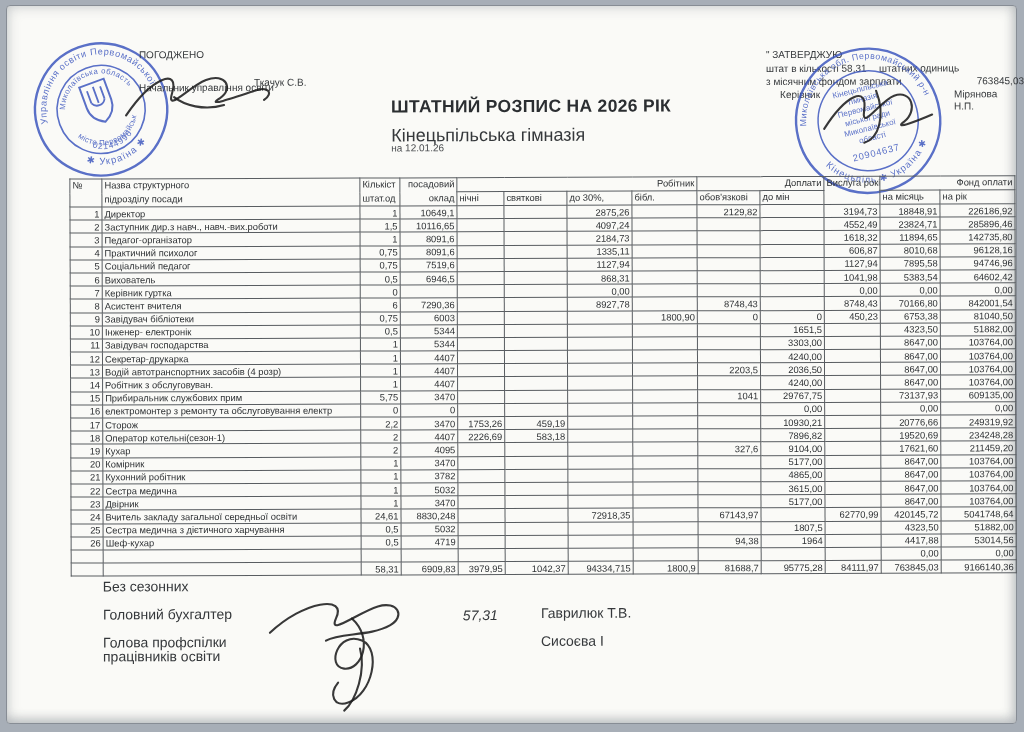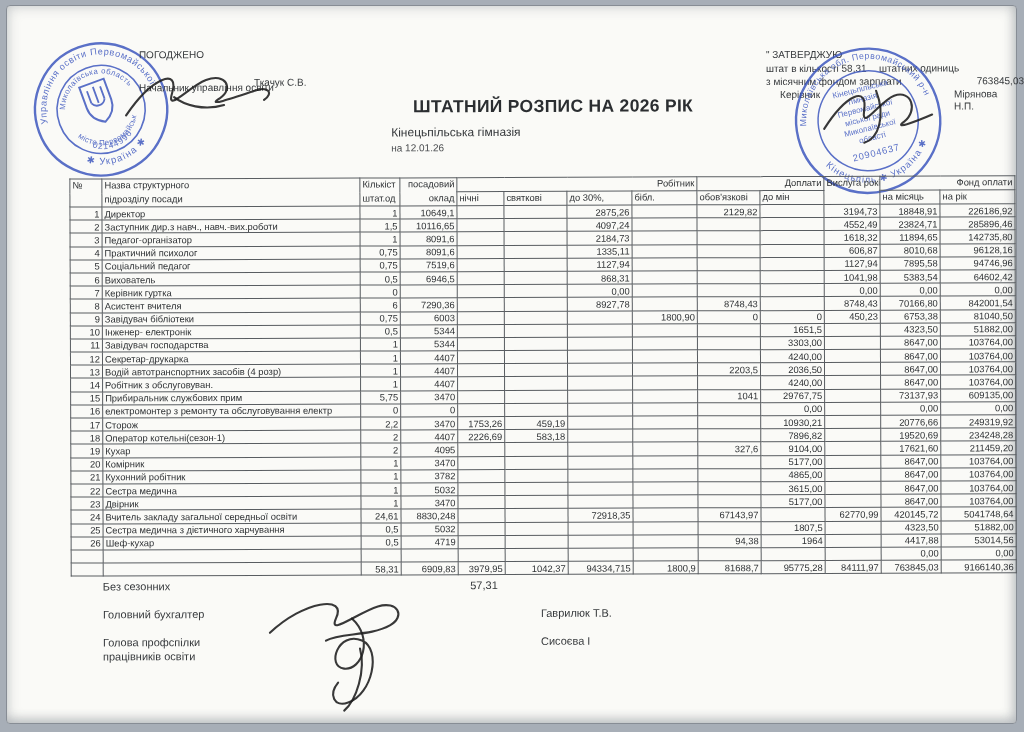--- a/index.html
+++ b/index.html
@@ -3,23 +3,23 @@
 <meta charset="utf-8">
 <style>
   html,body{margin:0;padding:0;}
   body{width:1024px;height:732px;background:#a7aeb7;font-family:"Liberation Sans",sans-serif;position:relative;overflow:hidden;}
   .page{position:absolute;left:6px;top:5px;right:7px;bottom:8px;background:#fafaf7;border:1px solid #878d95;border-radius:4px;
         box-shadow:inset 0 0 14px rgba(70,80,95,.28), inset -3px -5px 10px rgba(60,70,85,.18);}
   .tilt{position:absolute;inset:0;transform:rotate(-0.2deg);transform-origin:50% 50%;}
   .abs{position:absolute;}
   .ink{color:#35383b;}
   .t10{font-size:10px;line-height:12px;padding-left:30px;}
-  .t10h{font-size:11px;line-height:12px;}
+  .t10h{font-size:14px;line-height:12px;}
   .title{font-size:17.5px;font-weight:bold;color:#2b2e31;letter-spacing:.3px;}
-  .subtitle{font-size:12px;color:#35383b;}
+  .subtitle{font-size:18px;color:#35383b;}
   .datesm{font-size:10px;color:#4a4d50;}
   
   .staff-table{border-collapse:collapse;table-layout:fixed;width:945px;color:#2d3033;}
   .staff-table td,.staff-table th{border:1px solid #595d61;padding:0 2px;overflow:hidden;white-space:nowrap;
       font-size:9.4px;font-weight:normal;line-height:11px;}
   .staff-table thead td{height:13px;vertical-align:top;}
   .staff-table tbody td{height:12.2px;}
   .hc{text-align:right;}
   .hl{text-align:left;}
   .c-num{text-align:right;padding-right:3px;}
@@ -71,21 +71,21 @@
 
   <div class="abs ink t10" style="left:103px;top:42px;">ПОГОДЖЕНО</div>
   <div class="abs ink t10" style="left:103px;top:56px;margin-top:19px;">Начальник управління освіти</div>
   <div class="abs ink t10" style="left:218px;top:70px;">Ткачук С.В.</div>
 
   <svg class="abs sig" style="left:108px;top:46px;" width="175" height="85" viewBox="0 0 175 85">
     <path d="M 12 62 C 38 24 66 14 58 40 C 52 60 74 34 92 27 C 112 19 120 36 106 45 C 90 55 122 44 140 38 C 154 33 160 40 150 47"></path>
     <path d="M 60 44 C 70 52 90 58 110 52"></path>
   </svg>
 
-  <div class="abs title" style="left:407px;top:90px;">ШТАТНИЙ РОЗПИС НА 2026 РІК</div>
+  <div class="abs title" style="left:385px;top:90px;">ШТАТНИЙ РОЗПИС НА 2026 РІК</div>
   <div class="abs subtitle" style="left:385px;top:119px;">Кінецьпільська гімназія</div>
   <div class="abs datesm" style="left:385px;top:136px;">на 12.01.26</div>
 
   <div class="abs ink t10" style="left:730px;top:44px;">" ЗАТВЕРДЖУЮ</div>
   <div class="abs ink t10" style="left:730px;top:58px;">штат в кількості 58,31</div>
   <div class="abs ink t10" style="left:843px;top:58px;">штатних одиниць</div>
   <div class="abs ink t10" style="left:730px;top:71px;">з місячним фондом зарплати</div>
   <div class="abs ink t10" style="left:890px;top:71px;width:98px;text-align:right;">763845,03</div>
   <div class="abs ink t10" style="left:744px;top:84px;">Керівник</div>
   <div class="abs ink t10" style="left:888px;top:84px;margin-left:30px;">Мірянова Н.П.</div>
@@ -586,21 +586,21 @@
               <td class="c-val">95775,28</td>
               <td class="c-val">84111,97</td>
               <td class="c-val">763845,03</td>
               <td class="c-val">9166140,36</td>
             </tr>
           </tbody>
     </table>
   </div>
 
   <div class="abs ink t10h" style="left:95px;top:573px;">Без сезонних</div>
-  <div class="abs ink t10h" style="left:410px;top:573px;width:80px;text-align:right;">57,31</div>
+  <div class="abs ink t10h" style="left:410px;top:603px;width:80px;text-align:right;font-style:italic;">57,31</div>
 
   <div class="abs ink t10h" style="left:95px;top:601px;">Головний бухгалтер</div>
   <div class="abs ink t10h" style="left:533px;top:601px;">Гаврилюк Т.В.</div>
   <div class="abs ink t10h" style="left:95px;top:629px;">Голова профспілки</div>
   <div class="abs ink t10h" style="left:95px;top:643px;">працівників освіти</div>
   <div class="abs ink t10h" style="left:533px;top:629px;">Сисоєва І</div>
 
   <svg class="abs sig" style="left:248px;top:584px;" width="175" height="125" viewBox="0 0 175 125">
     <path d="M 14 42 C 48 10 92 4 80 28 C 72 46 102 22 122 16 C 142 10 150 26 134 35 C 114 46 84 42 70 50"></path>
     <path d="M 96 28 C 118 48 106 80 88 78 C 70 76 82 40 106 50 C 126 59 116 104 92 112 C 78 117 72 104 82 92"></path>

